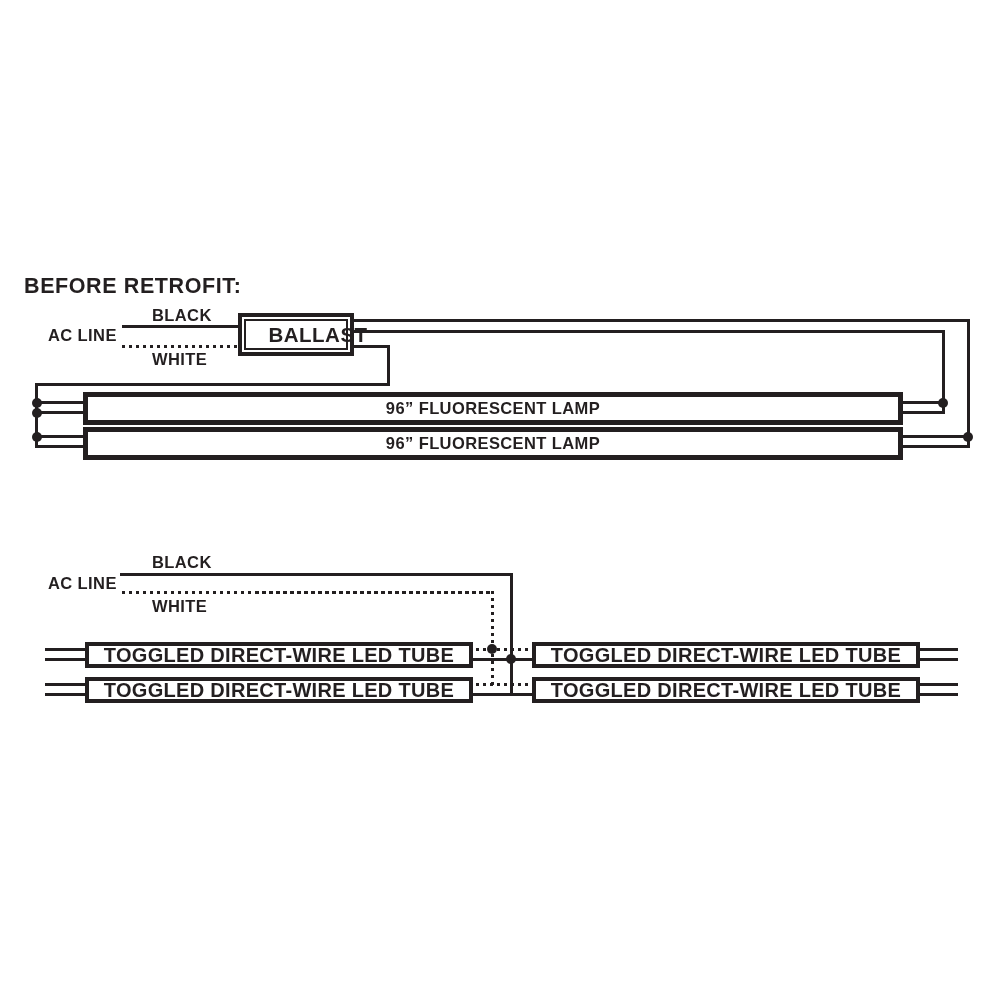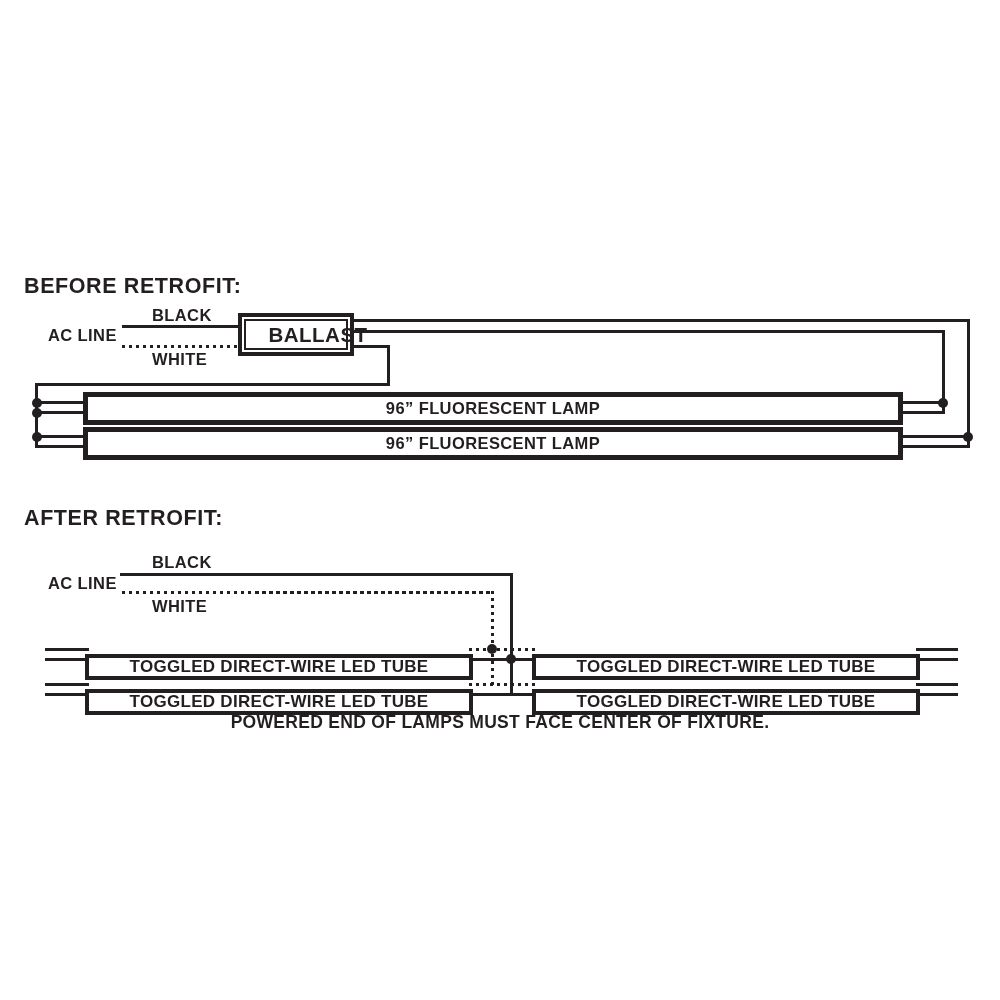--- a/index.html
+++ b/index.html
@@ -38,23 +38,22 @@
     border: 5px solid var(--ink);
     background: #fff;
     display: flex; align-items: center; justify-content: center;
     font-weight: bold; font-size: 16.5px; letter-spacing: .4px;
   }
   .tube {
     position: absolute;
     border: 4px solid var(--ink);
     background: #fff;
     display: flex; align-items: center; justify-content: center;
-    font-weight: bold; font-size: 17px; letter-spacing: .3px;
+    font-weight: bold; font-size: 20px; letter-spacing: .3px;
     white-space: nowrap;
-    margin-top: 12px;
   }
   .ballast {
     position: absolute;
     border: 4px solid var(--ink);
     background: #fff;
     padding: 2px;
   }
   .ballast-inner {
     border: 2px solid var(--ink);
     width: 100%; height: 100%;
@@ -116,21 +115,20 @@
   <div class="h" style="left:898px; top:411px; width:47px;"></div>
   <div class="h" style="left:898px; top:435px; width:72px;"></div>
   <div class="h" style="left:898px; top:445px; width:72px;"></div>
 
   <div class="dot" style="left:32px; top:398px;"></div>
   <div class="dot" style="left:32px; top:408px;"></div>
   <div class="dot" style="left:32px; top:432px;"></div>
   <div class="dot" style="left:938px; top:398px;"></div>
   <div class="dot" style="left:963px; top:432px;"></div>
 
-  <div class="label heading" style="left:24px; top:508px;">AFTER RETROFIT:</div>
 
   <div class="label wirelabel" style="left:152px; top:554px;">BLACK</div>
   <div class="label wirelabel" style="left:48px; top:575px;">AC LINE</div>
   <div class="label wirelabel" style="left:152px; top:598px;">WHITE</div>
 
   <div class="h" style="left:120px; top:573px; width:393px;"></div>
   <div class="v" style="left:510px; top:573px; height:123px;"></div>
   <div class="hd" style="left:122px; top:591px; width:372px;"></div>
   <div class="vd" style="left:491px; top:591px; height:95px;"></div>
 
@@ -157,15 +155,14 @@
   <div class="h" style="left:916px; top:693px; width:42px;"></div>
 
   <div class="hd" style="left:469px; top:648px; width:67px;"></div>
   <div class="h" style="left:469px; top:658px; width:67px;"></div>
   <div class="hd" style="left:469px; top:683px; width:67px;"></div>
   <div class="h" style="left:469px; top:693px; width:67px;"></div>
 
   <div class="dot" style="left:487px; top:644px;"></div>
   <div class="dot" style="left:506px; top:654px;"></div>
 
-  <div class="caption" style="top:714px;">POWERED END OF LAMPS MUST FACE CENTER OF FIXTURE.</div>
 
 </div>
 
 </body></html>

